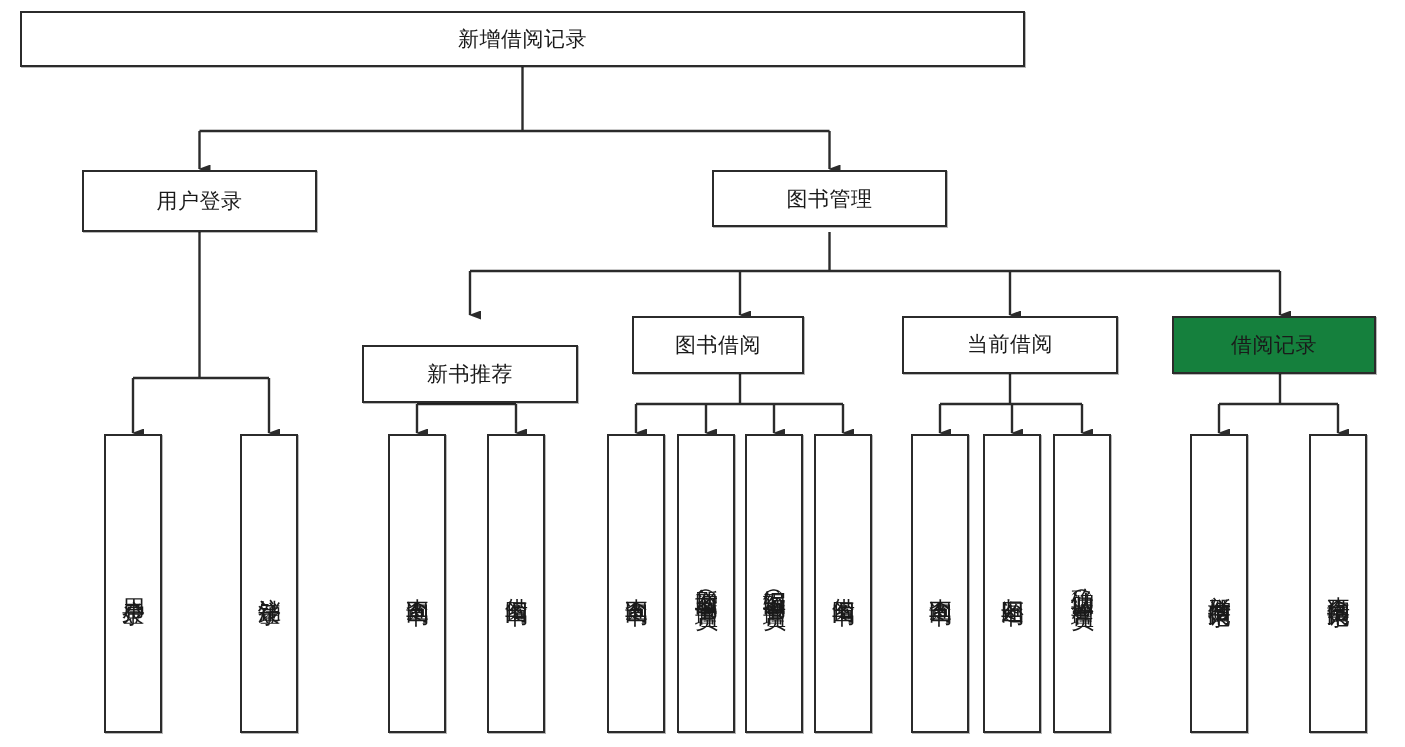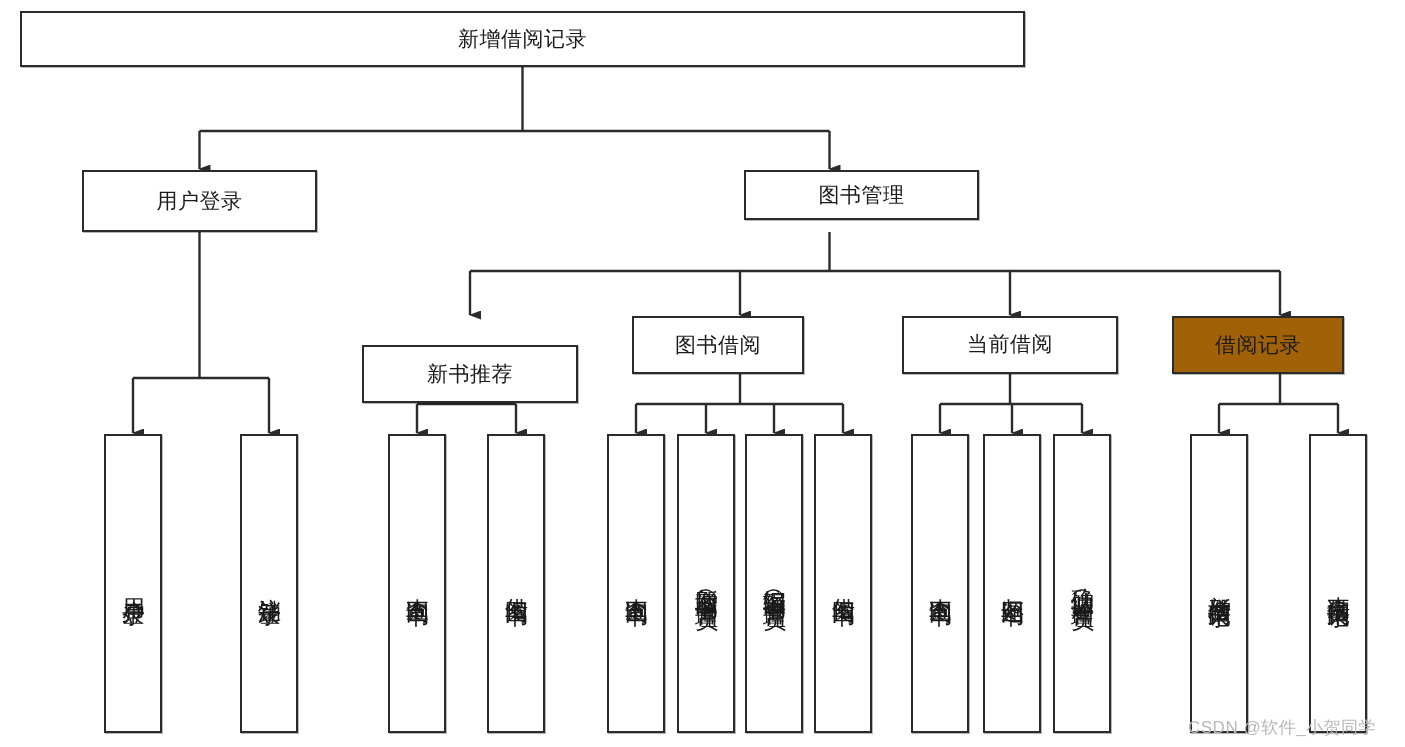--- a/index.html
+++ b/index.html
@@ -117,33 +117,33 @@
         <path d="M1338,404 L1338,433" marker-end="url(#arrowhead)"></path>
       </g>
   </svg>
   <div id="node-layer">
       <div class="node horizontal" style="left: 20px; top: 11px; width: 1005px; height: 56px; border-color: rgb(43, 43, 43); background: rgb(255, 255, 255);">
         <span class="node-label">新增借阅记录</span>
       </div>
       <div class="node horizontal" style="left: 82px; top: 170px; width: 235px; height: 62px; border-color: rgb(43, 43, 43); background: rgb(255, 255, 255);">
         <span class="node-label">用户登录</span>
       </div>
-      <div class="node horizontal" style="left: 744px; top: 170px; width: 235px; height: 50px; border-color: rgb(43, 43, 43); background: rgb(255, 255, 255);">
+      <div class="node horizontal" style="left: 712px; top: 170px; width: 235px; height: 57px; border-color: rgb(43, 43, 43); background: rgb(255, 255, 255);">
         <span class="node-label">图书管理</span>
       </div>
       <div class="node horizontal" style="left: 362px; top: 316px; width: 216px; height: 58px; border-color: rgb(43, 43, 43); background: rgb(255, 255, 255); margin-top: 29px;">
         <span class="node-label">新书推荐</span>
       </div>
       <div class="node horizontal" style="left: 632px; top: 316px; width: 172px; height: 58px; border-color: rgb(43, 43, 43); background: rgb(255, 255, 255);">
         <span class="node-label">图书借阅</span>
       </div>
       <div class="node horizontal" style="left: 902px; top: 316px; width: 216px; height: 58px; border-color: rgb(43, 43, 43); background: rgb(255, 255, 255); font-family: Liberation Serif, serif;">
         <span class="node-label">当前借阅</span>
       </div>
-      <div class="node horizontal" style="left: 1172px; top: 316px; width: 172px; height: 58px; border-color: rgb(43, 43, 43); background: #a16207;">
+      <div class="node horizontal" style="left: 1172px; top: 316px; width: 204px; height: 58px; border-color: rgb(43, 43, 43); background: #15803d;">
         <span class="node-label">借阅记录</span>
       </div>
       <div class="node vertical" style="left: 104px; top: 434px; width: 58px; height: 299px; border-color: rgb(43, 43, 43); background: rgb(255, 255, 255);">
         <span class="node-label">用户登录</span>
       </div>
       <div class="node vertical" style="left: 240px; top: 434px; width: 58px; height: 299px; border-color: rgb(43, 43, 43); background: rgb(255, 255, 255);">
         <span class="node-label">注销登录</span>
       </div>
       <div class="node vertical" style="left: 388px; top: 434px; width: 58px; height: 299px; border-color: rgb(43, 43, 43); background: rgb(255, 255, 255);">
         <span class="node-label">查询图书</span>
@@ -172,14 +172,13 @@
       <div class="node vertical tall" style="left: 1053px; top: 434px; width: 58px; height: 299px; border-color: rgb(43, 43, 43); background: rgb(255, 255, 255);">
         <span class="node-label">确认归还（管理员）</span>
       </div>
       <div class="node vertical" style="left: 1190px; top: 434px; width: 58px; height: 299px; border-color: rgb(43, 43, 43); background: rgb(255, 255, 255);">
         <span class="node-label">新增借阅记录</span>
       </div>
       <div class="node vertical" style="left: 1309px; top: 434px; width: 58px; height: 299px; border-color: rgb(43, 43, 43); background: rgb(255, 255, 255);">
         <span class="node-label">查询借阅记录</span>
       </div>
     </div>
-  <div class="watermark" style="left: 1188px; top: 716px; color: rgb(185, 185, 185);">CSDN @软件_小贺同学</div>
 </div>
 
 </body></html>

